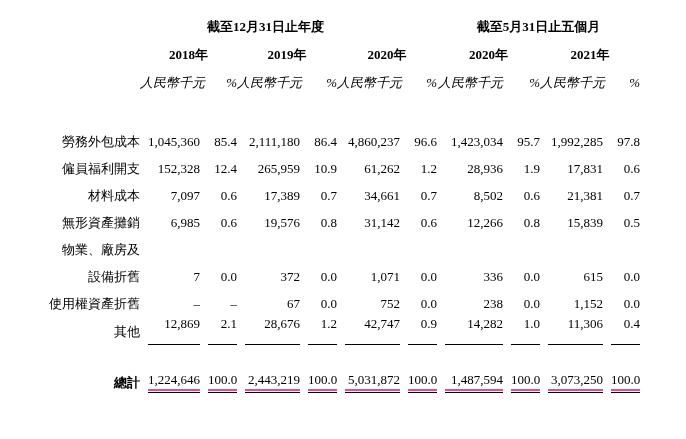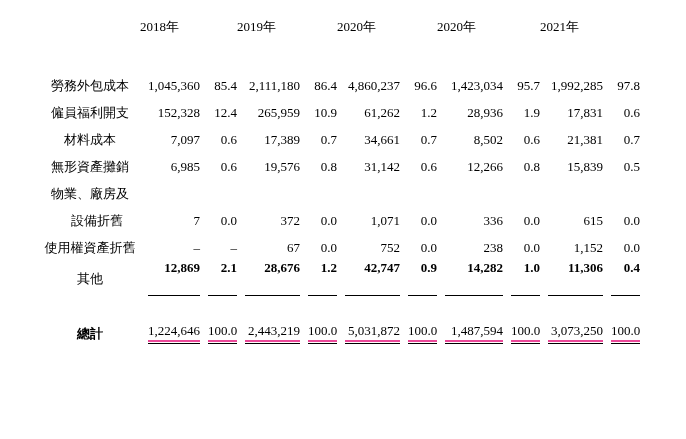--- a/index.html
+++ b/index.html
@@ -24,30 +24,30 @@
   }
   td {
     padding: 0;
     vertical-align: middle;
     white-space: nowrap;
     overflow: visible;
   }
   
   .group-row td   { height: 28px; font-weight: bold; text-align: center; }
   .group-annual   { padding-right: 46px; }
-  .year-row td    { height: 28px; font-weight: normal; text-align: left; }
+  .year-row td    { height: 28px; font-weight: bold; text-align: center; }
   .unit-row td    { height: 28px; font-style: italic; text-align: right; font-weight: normal; }
   .note-row td    { height: 26px; font-style: italic; text-align: center; }
   
   .data-row td    { height: 27px; }
-  td.lbl          { text-align: center; font-family: Liberation Serif, serif; }
+  td.lbl          { text-align: right; font-family: Liberation Serif, serif; }
   td.lbl.indent   { padding-left: 14px; }
   td.num          { text-align: right; }
   .cell           { margin-left: 8px; text-align: right; }
-  tr.rule .cell   { border-bottom: 1px solid #000; padding-bottom: 21px; font-weight: bold; }
+  tr.rule .cell   { border-bottom: 1px solid #000; padding-bottom: 14px; }
   
   .spacer-top td    { height: 32px; }
   .spacer-bottom td { height: 24px; }
   
   .total-row td   { height: 26px; }
   .total-row .lbl { font-weight: bold; }
   .total-row .cell {
     border-bottom: 2px solid #ec4899;
     padding-bottom: 3px;
     position: relative;
@@ -73,28 +73,46 @@
       <col style="width:37px">
     <col style="width:63px">
       <col style="width:37px">
     <col style="width:66px">
       <col style="width:37px">
     <col style="width:63px">
       <col style="width:37px">
   </colgroup>
 
   <thead>
+    <tr class="group-row">
+      <td></td>
+      <td colspan="6" class="group-annual">截至12月31日止年度</td>
+      <td colspan="4">截至5月31日止五個月</td>
+    </tr>
     <tr class="year-row">
       <td></td>
       <td colspan="2">2018年</td>
       <td colspan="2">2019年</td>
       <td colspan="2">2020年</td>
       <td colspan="2">2020年</td>
       <td colspan="2">2021年</td>
     </tr>
+    <tr class="unit-row">
+      <td></td>
+      <td>人民幣千元</td>
+      <td>%</td>
+      <td>人民幣千元</td>
+      <td>%</td>
+      <td>人民幣千元</td>
+      <td>%</td>
+      <td>人民幣千元</td>
+      <td>%</td>
+      <td>人民幣千元</td>
+      <td>%</td>
+    </tr>
   </thead>
 
   <tbody id="table-body">
     <tr class="spacer-top">
       <td colspan="11"></td>
     </tr>
 
   <tr class="data-row">
         <td class="lbl">勞務外包成本</td>
         <td class="num">

